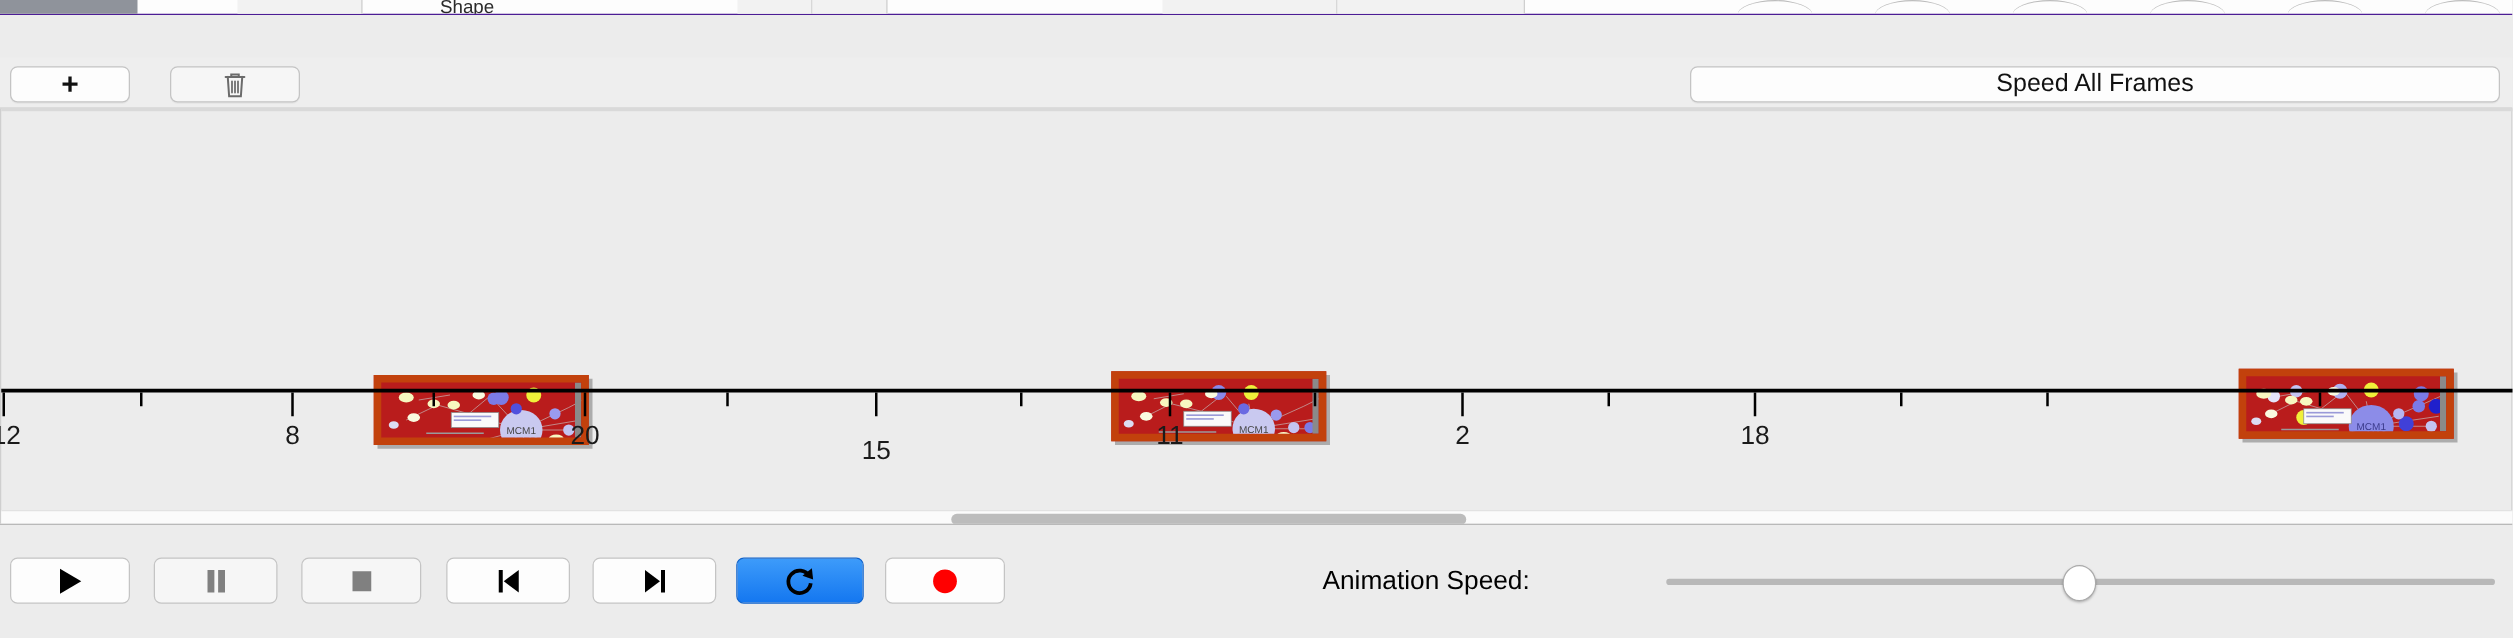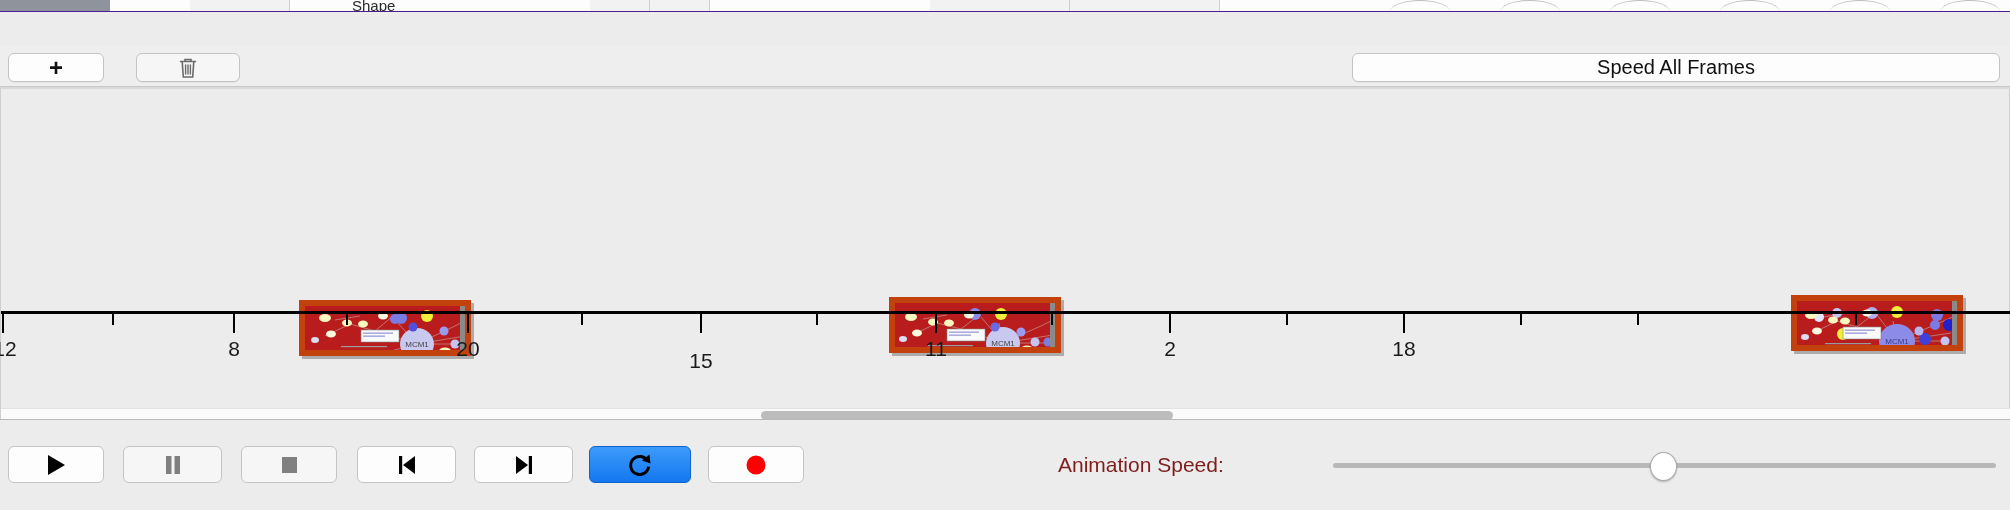--- a/index.html
+++ b/index.html
@@ -141,21 +141,21 @@
     display: flex; align-items: center; justify-content: center;
     cursor: pointer;
   }
   .tbtn-dim { background: #f6f6f6; }
   .tbtn-blue {
     background: linear-gradient(to bottom, #3d9bfa 0%, #1477f0 100%);
     border: 1px solid #0f63cc;
   }
   .speed-label {
     position: absolute; top: 33px; left: 1058px;
-    font-size: 21px; color: #7f1d1d; white-space: nowrap;
+    font-size: 21px; color: #000000; white-space: nowrap;
   }
   .slider-track {
     position: absolute; top: 43px; left: 1333px; width: 663px; height: 5px;
     background: #b8b8b8; border-radius: 3px;
   }
   .slider-thumb {
     position: absolute; top: 32px; width: 27px; height: 29px;
     background: #ffffff; border: 1px solid #aaa; border-radius: 50%;
     box-shadow: 0 1px 2px rgba(0,0,0,0.25);
     cursor: pointer;

